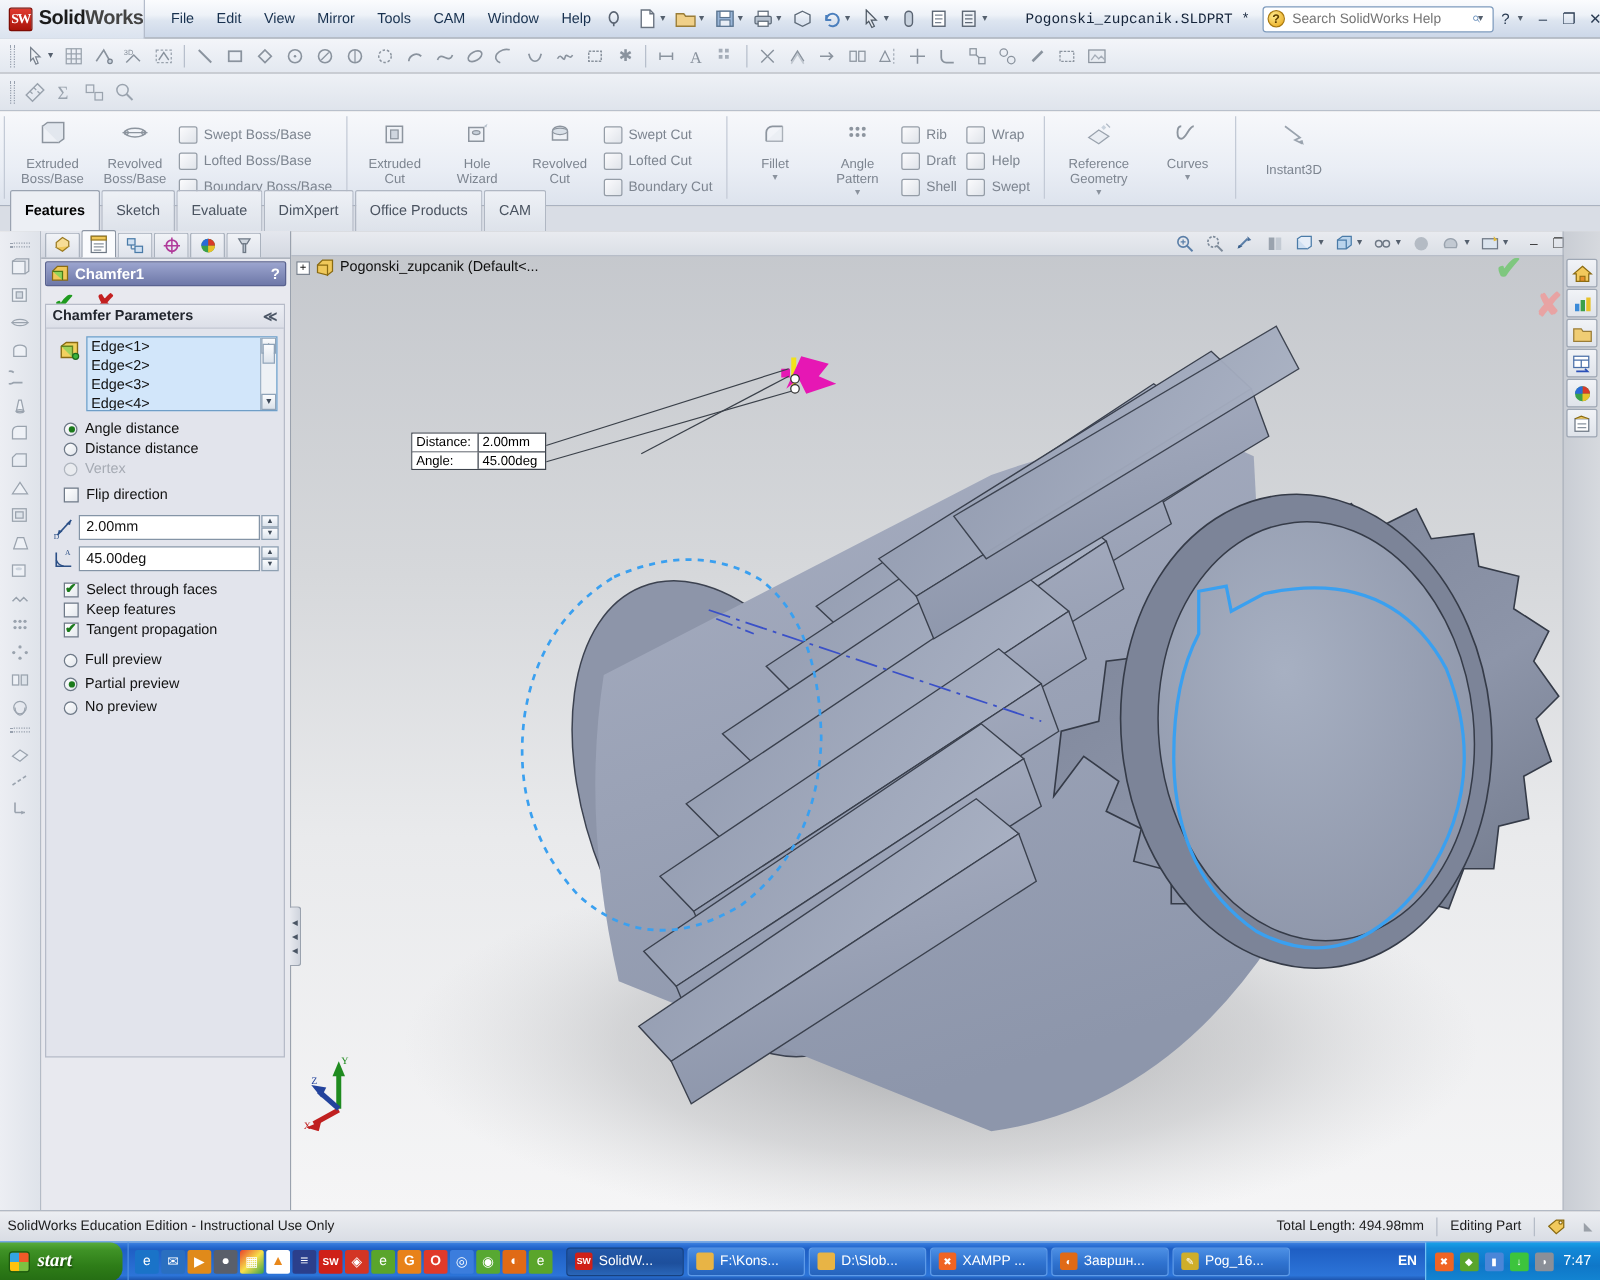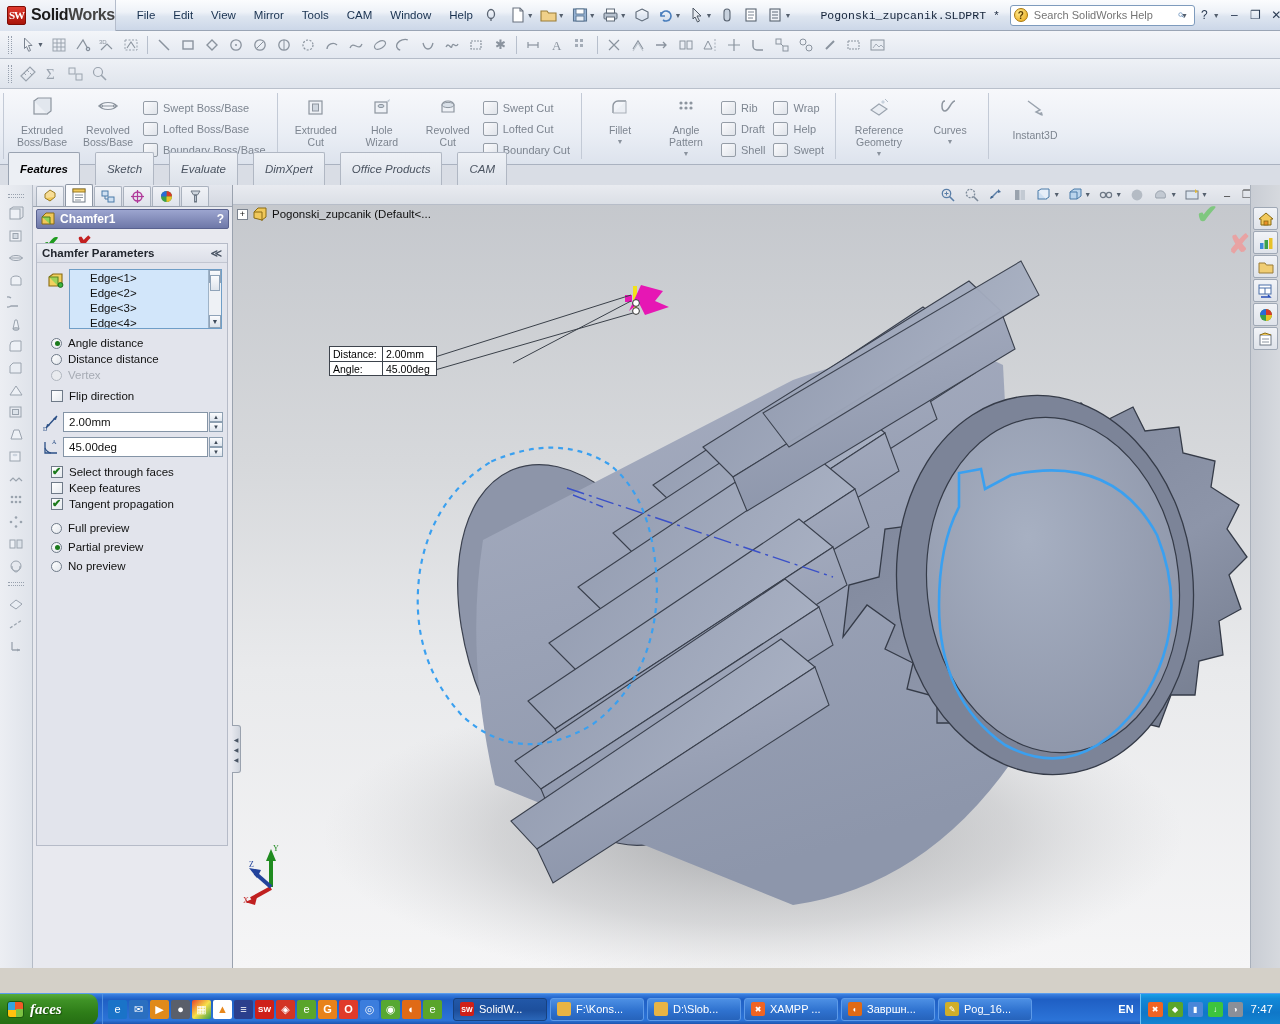--- a/index.html
+++ b/index.html
@@ -123,21 +123,21 @@
   
   .cmdtabs {
     position: absolute; left: 0; top: 165px; width: 1280px; height: 20px;
     background: #d9dde5; display: flex; align-items: flex-end; padding-left: 8px;
   }
   .cmdtab {
     height: 19px; padding: 16px 11px; font-size: 11.5px; color: #4a5360;
     display: flex; align-items: center;
     background: linear-gradient(to bottom,#eef1f6,#dde2ea);
     border: 1px solid #b0b7c3; border-bottom: none;
-    margin-right: 15px; border-radius: 2px 2px 0 0; cursor: default; font-style: italic;
+    margin-right: 1px; border-radius: 2px 2px 0 0; cursor: default;
   }
   .cmdtab.active {
     background: #eceff4; color: #000; font-weight: bold;
     border-color: #9aa3b1; height: 20px;
   }
 
   
   .main { position: absolute; left: 0; top: 185px; width: 1280px; height: 783px; }
 
   
@@ -184,21 +184,21 @@
   }
   .pm-section {
     height: 19px; background: linear-gradient(to bottom,#eceef4,#dcdfe8);
     border-bottom: 1px solid #c2c6d1;
     display: flex; align-items: center; justify-content: space-between;
     padding: 0 5px; font-weight: bold; font-size: 11.5px; color: #22262e;
   }
   .sel-row { display: flex; padding: 6px 5px 0 6px; }
   .sel-list {
     flex: 1; height: 60px; background: #d2e6fa; border: 1px solid #6f9ec7;
-    position: relative; overflow: hidden; padding-left: 17px;
+    position: relative; overflow: hidden;
   }
   .sel-list ul { list-style: none; margin: 0; padding: 1px 0 0 3px; }
   .sel-list li { font-size: 11.5px; color: #111; line-height: 15px; }
   .sel-scroll {
     position: absolute; right: 0; top: 0; width: 13px; height: 100%;
     background: #eef1f5; border-left: 1px solid #9fb3c7;
     display: flex; flex-direction: column; justify-content: space-between;
   }
   .sb-btn {
     height: 13px; background: linear-gradient(to bottom,#fafbfd,#dbe2ea);
@@ -1535,25 +1535,39 @@
               <path d="M3 4l5-2 6 2" fill="#f0c85a" stroke="#8a6b12"></path>
               <line x1="5" y1="8" x2="12" y2="8" stroke="#8a939e"></line>
               <line x1="5" y1="11" x2="12" y2="11" stroke="#8a939e"></line>
             </svg>
         </div>
       </div>
     </div>
   </div>
 
 
+  <div class="statusbar">
+    <span style="margin-left:6px">SolidWorks Education Edition - Instructional Use Only</span>
+    <span style="margin-left:auto">Total Length: 494.98mm</span>
+    <span class="sb-sep"></span>
+    <span>Editing Part</span>
+    <span class="sb-sep"></span>
+    <span style="margin-right:14px;display:flex;align-items:center">
+      <svg width="15" height="14" viewBox="0 0 15 14">
+          <path d="M1 7l6-5h6v6l-6 5z" fill="#f2c95c" stroke="#8a6b12" stroke-width="1"></path>
+          <circle cx="10.5" cy="4" r="1.3" fill="#fff" stroke="#8a6b12"></circle>
+        </svg>
+    </span>
+    <span style="margin-right:6px;color:#9aa0a8;font-size:9px">◣</span>
+  </div>
 
   <div class="taskbar">
     <div class="startbtn">
       <span class="start-flag"></span>
-      <span class="start-txt">faces</span>
+      <span class="start-txt">start</span>
     </div>
 
     <div class="ql">
       <span class="ql-ico" style="background:#1a73c8;color:#fff">e</span>
       <span class="ql-ico" style="background:#2a6fc0;color:#fff">✉</span>
       <span class="ql-ico" style="background:#e08a1a;color:#fff">▶</span>
       <span class="ql-ico" style="background:#5a5f6a;color:#fff">●</span>
       <span class="ql-ico" style="background:linear-gradient(135deg,#e8432a,#f7e04a 50%,#3aa04a);color:#fff">▦</span>
       <span class="ql-ico" style="background:#fff;color:#e8871a">▲</span>
       <span class="ql-ico" style="background:#2b3f8c;color:#fff">≡</span>

